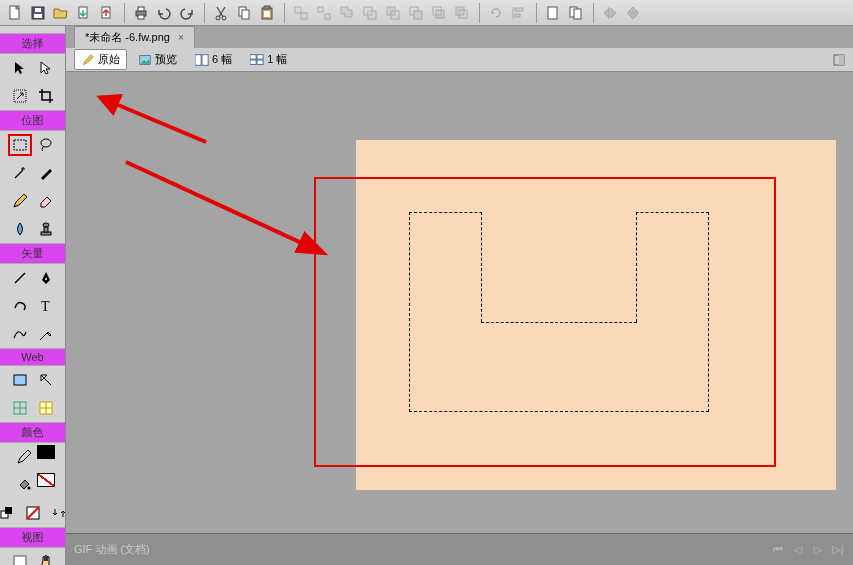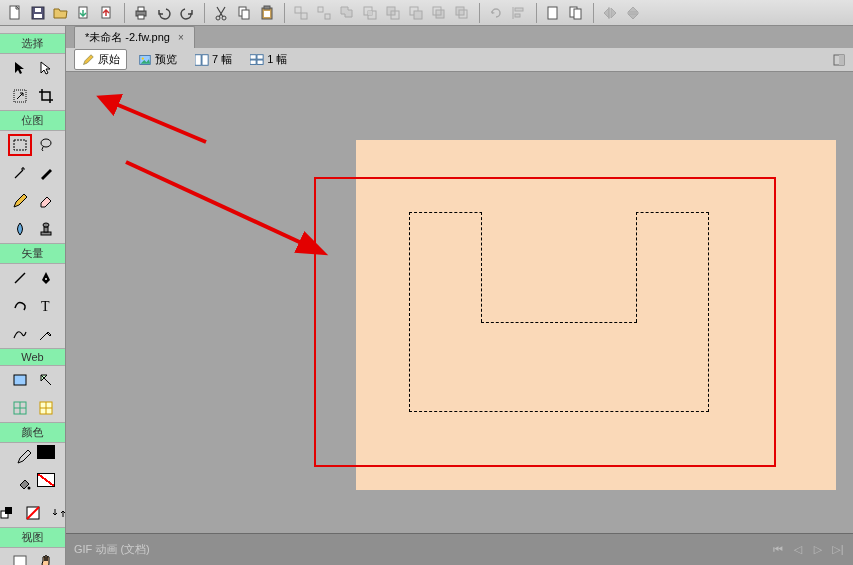--- a/index.html
+++ b/index.html
@@ -80,21 +80,21 @@
     margin-bottom: 3px;
   }
   .toolbox .section-label {
     font-size: 11px;
     color: #333;
     padding: 2px 0;
     text-align: center;
     width: 100%;
     border-top: 1px solid #aaa;
     border-bottom: 1px solid #aaa;
-    background: #86efac;
+    background: #d946ef;
   }
   .toolbox .tool-row {
     display: flex;
     justify-content: center;
     padding: 2px 0;
   }
   .toolbox .tool-btn {
     width: 24px; height: 22px;
     display: flex; align-items: center; justify-content: center;
     margin: 1px;
@@ -400,21 +400,21 @@
     </div>
   <div class="tb-btn disabled">
       <svg viewBox="0 0 16 16">
         <path d="M2 8 L14 8 M8 2 L3 7 L13 7 Z M8 14 L3 9 L13 9 Z" fill="#888" stroke="#555"></path>
       </svg>
     </div>
 </div>
 
 <div class="tab-bar">
   <div class="tab">
-    <span>*未命名 -2.fw.png</span>
+    <span>*未命名 -6.fw.png</span>
     <span class="close-x">×</span>
   </div>
 </div>
 
 <div class="toolbox">
   <div class="handle"></div>
 
   <div class="section-label">选择</div>
   <div class="tool-row">
     <div class="tool-btn">
@@ -638,21 +638,21 @@
       </span>
     <span>预览</span>
   </div>
   <div class="vt">
     <span class="vt-icon">
         <svg width="14" height="12" viewBox="0 0 16 12">
           <rect x="0" y="0" width="7" height="12" fill="#fff" stroke="#369"></rect>
           <rect x="8" y="0" width="7" height="12" fill="#fff" stroke="#369"></rect>
         </svg>
       </span>
-    <span>7 幅</span>
+    <span>6 幅</span>
   </div>
   <div class="vt">
     <span class="vt-icon">
         <svg width="14" height="12" viewBox="0 0 16 12">
           <rect x="0" y="0" width="7" height="5" fill="#fff" stroke="#369"></rect>
           <rect x="8" y="0" width="7" height="5" fill="#fff" stroke="#369"></rect>
           <rect x="0" y="6" width="7" height="5" fill="#fff" stroke="#369"></rect>
           <rect x="8" y="6" width="7" height="5" fill="#fff" stroke="#369"></rect>
         </svg>
       </span>

